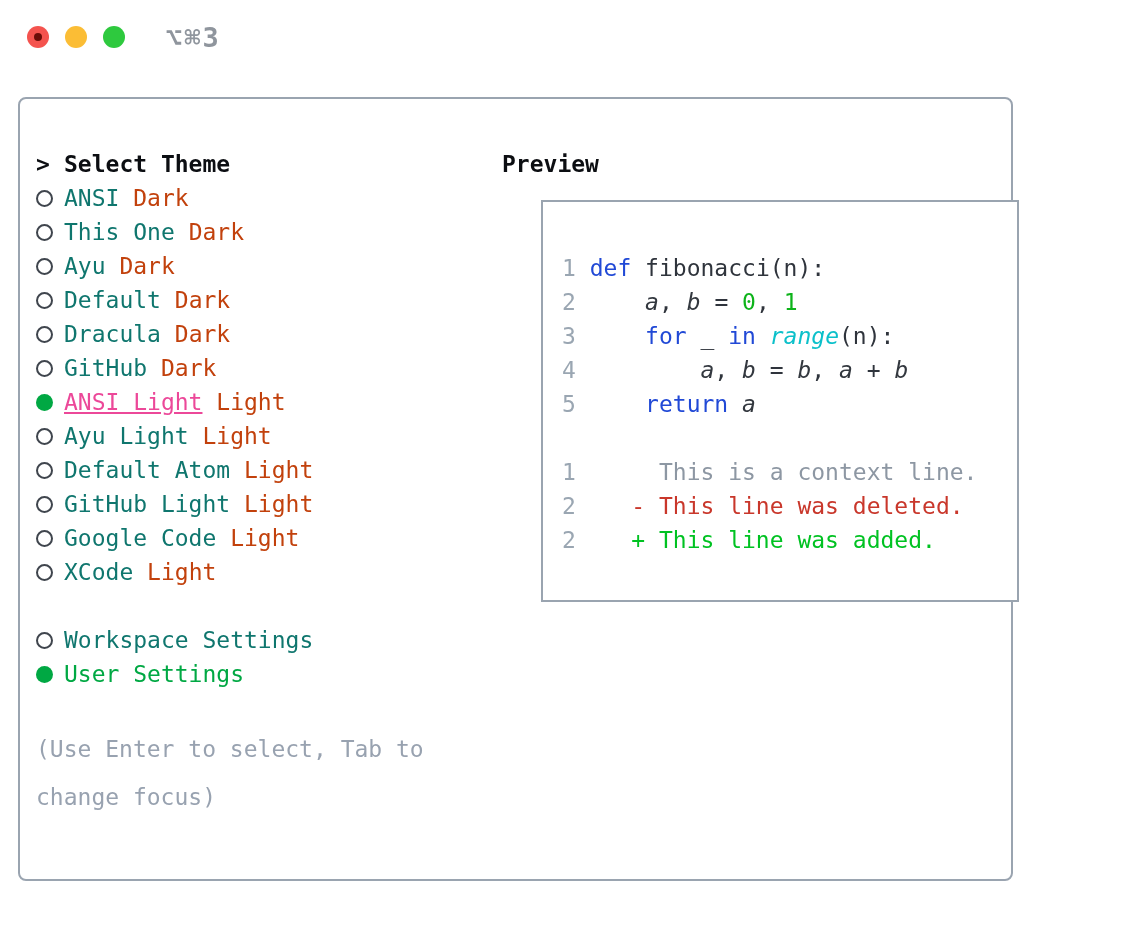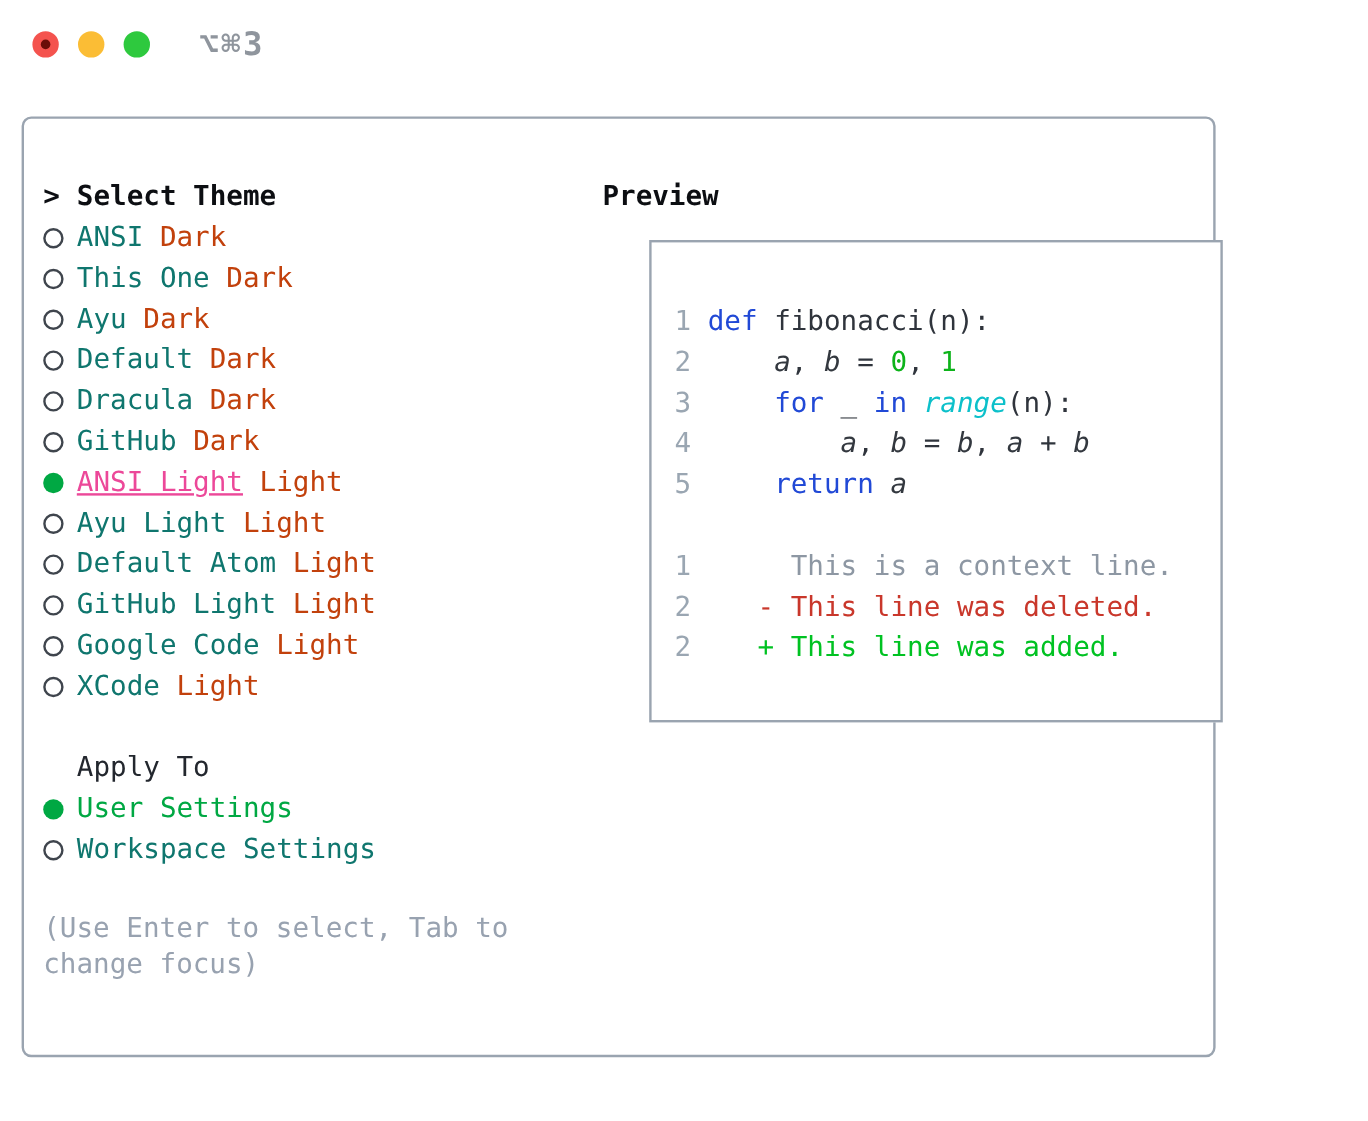--- a/index.html
+++ b/index.html
@@ -47,21 +47,21 @@
   }
   .radio.sel{border:0;width:17px;height:17px;background:#00a843;}
   .hdr{font-weight:bold;color:#0c0e12;}
   .subhdr{color:#23272e;}
   .t-label{color:#0f766e;white-space:pre;}
   .t-variant{color:#c2410c;white-space:pre;}
   .theme-row.sel .t-label{color:#ec4899;text-decoration:underline;}
   .apply-row.sel .a-label{color:#00a843;}
   .spacer{height:34px;}
   .hint{
-    width:420px;color:#98a2b0;line-height:30px;font-size:23px;
+    width:420px;color:#98a2b0;line-height:48px;font-size:23px;
   }
   
   .preview-title{
     position:absolute;left:482px;top:48px;height:34px;display:flex;
     align-items:center;font-size:23px;font-weight:bold;color:#0c0e12;
   }
   .preview-box{
     position:absolute;left:487px;top:101px;width:474px;height:398px;
     border:2px solid #9aa4b0;background:#ffffff;overflow:hidden;margin-left:34px;
   }
@@ -194,38 +194,34 @@
     <span class="slot">
               <span class="radio"></span>
             </span>
     <span class="t-label">XCode</span>
     <span class="t-variant"> Light</span>
   </div>
 </div>
 
       <div class="spacer"></div>
 
-      <div class="row">
-        <span class="slot"></span>
-        <span class="subhdr">Apply To</span>
-      </div>
 
       <div id="apply-list">
+  <div class="row apply-row">
+    <span class="slot">
+              <span class="radio"></span>
+            </span>
+    <span class="t-label a-label">Workspace Settings</span>
+  </div>
+
   <div class="row apply-row sel">
     <span class="slot">
               <span class="radio sel"></span>
             </span>
     <span class="t-label a-label">User Settings</span>
-  </div>
-
-  <div class="row apply-row">
-    <span class="slot">
-              <span class="radio"></span>
-            </span>
-    <span class="t-label a-label">Workspace Settings</span>
   </div>
 </div>
 
       <div class="spacer"></div>
 
       <div class="hint">(Use Enter to select, Tab to change focus)</div>
     </div>
 
     <div class="preview-title">Preview</div>
 

